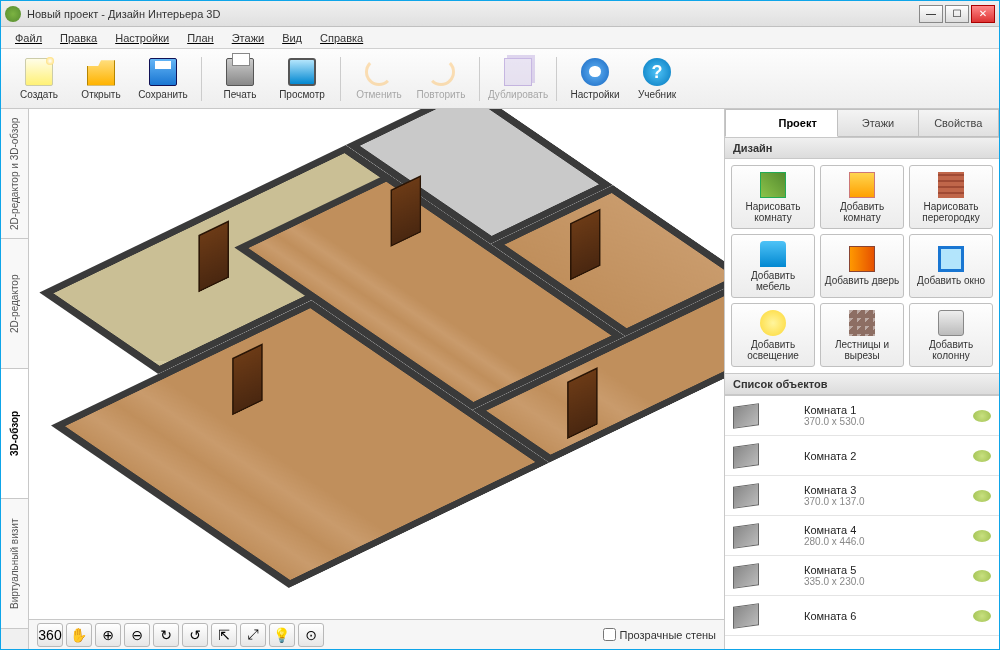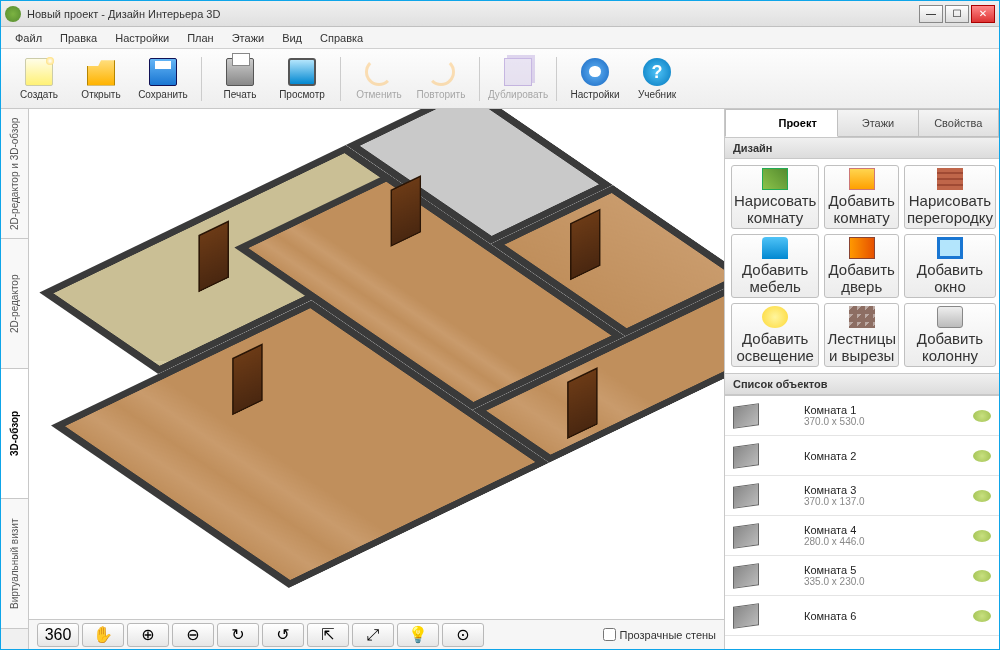--- a/index.html
+++ b/index.html
@@ -7,21 +7,21 @@
 
 .window { width: 1000px; height: 650px; border: 1px solid #0ea5e9; background: #fff; display: flex; flex-direction: column; }
 
 .titlebar { height: 26px; background: linear-gradient(to bottom, #f0f0f0, #e0e0e0); border-bottom: 1px solid #c0c0c0; display: flex; align-items: center; padding: 0 4px; }
 .titlebar .app-icon { width: 16px; height: 16px; background: radial-gradient(circle, #7cb342, #558b2f); border-radius: 50%; margin-right: 6px; }
 .titlebar .title { color: #333; flex: 1; }
 .titlebar .win-btns { display: flex; gap: 2px; }
 .titlebar .win-btn { width: 24px; height: 18px; border: 1px solid #888; background: linear-gradient(to bottom, #fff, #ddd); display: flex; align-items: center; justify-content: center; font-size: 10px; cursor: pointer; }
 .titlebar .win-btn.close { background: linear-gradient(to bottom, #f88, #d33); color: #fff; border-color: #a00; }
 
-.menubar { height: 22px; background: #f5f5f5; border-bottom: 1px solid #d0d0d0; display: flex; align-items: center; padding: 0 6px; gap: 2px; }
+.menubar { height: 22px; background: #f5f5f5; border-bottom: 1px solid #d0d0d0; display: flex; align-items: center; padding: 0 6px; gap: 2px; text-decoration: underline; }
 .menubar .menu-item { padding: 3px 8px; cursor: pointer; color: #333; }
 
 .toolbar { height: 60px; background: linear-gradient(to bottom, #fdfdfd, #eeeeee); border-bottom: 1px solid #c8c8c8; display: flex; align-items: center; padding: 0 10px; gap: 6px; }
 .tool-btn { width: 56px; height: 52px; display: flex; flex-direction: column; align-items: center; justify-content: center; cursor: pointer; border-radius: 3px; gap: 3px; }
 .tool-btn.disabled { opacity: 0.4; cursor: default; }
 .tool-btn .tb-icon { width: 28px; height: 28px; }
 .tool-btn .tb-label { font-size: 10px; color: #333; }
 .tool-sep { width: 1px; height: 44px; background: #ccc; margin: 0 4px; }
 
 .body { flex: 1; display: flex; }
@@ -43,37 +43,37 @@
 .f5 { left: 540px; top:5px; width: 160px; height: 225px; background: #c9c9c9; }
 .f6 { left: 540px; top:230px; width: 160px; height: 210px; background: linear-gradient(90deg, #c08f5c, #c99b6c); }
 .door { position:absolute; width:40px; height:70px; background: linear-gradient(to bottom,#6b3a16,#4a2710); border:2px solid #2a1505; transform: rotateX(-90deg) translateZ(35px); transform-origin: bottom; }
 .d1{ left:150px; top:188px; }
 .d2{ left:380px; top:435px; }
 .d3{ left:560px; top:225px; }
 .d5{ left:262px; top:2px; }
 .d6{ left:460px; top:65px; }
 
 .view-toolbar { height: 30px; background: #f6f6f6; border-top: 1px solid #c8c8c8; display: flex; align-items: center; padding: 0 8px; gap: 3px; }
-.vt-btn { width: 42px; height: 24px; border: 1px solid #b8b8b8; background: linear-gradient(to bottom,#fff,#e6e6e6); border-radius: 3px; display: flex; align-items: center; justify-content: center; cursor: pointer; font-size: 16px; }
+.vt-btn { width: 26px; height: 24px; border: 1px solid #b8b8b8; background: linear-gradient(to bottom,#fff,#e6e6e6); border-radius: 3px; display: flex; align-items: center; justify-content: center; cursor: pointer; font-size: 14px; }
 .vt-spacer { flex: 1; }
 .vt-check { display: flex; align-items: center; gap: 4px; color: #333; }
 .vt-check input { width: 13px; height: 13px; }
 
 .right-panel { width: 275px; background: #f4f4f4; border-left: 1px solid #c8c8c8; display: flex; flex-direction: column; }
 .rp-tabs { height: 28px; display: flex; background: #e8e8e8; }
 .rp-tab { flex: 1; border: 1px solid #c0c0c0; border-left: none; display: flex; align-items: center; justify-content: center; background: linear-gradient(to bottom,#f4f4f4,#e0e0e0); cursor: pointer; color: #444; }
 .rp-tab:first-child { border-left: 1px solid #c0c0c0; padding-left: 32px; }
 .rp-tab.active { background: #fff; font-weight: bold; color: #000; border-bottom: 1px solid #fff; }
 
 .rp-section-header { height: 22px; background: linear-gradient(to bottom,#f0f0f0,#dcdcdc); border-top: 1px solid #c8c8c8; border-bottom: 1px solid #c8c8c8; padding: 0 8px; display: flex; align-items: center; font-weight: bold; color: #333; }
 
 .design-grid { display: grid; grid-template-columns: repeat(3, 1fr); gap: 5px; padding: 6px; background: #fff; }
 .design-btn { height: 64px; border: 1px solid #c0c0c0; background: linear-gradient(to bottom,#fefefe,#ececec); border-radius: 3px; display: flex; flex-direction: column; align-items: center; justify-content: center; gap: 3px; cursor: pointer; text-align: center; padding: 2px; }
 .design-btn .dg-icon { width: 26px; height: 26px; }
-.design-btn .dg-label { font-size: 15px; color: #333; line-height: 1.1; }
+.design-btn .dg-label { font-size: 10px; color: #333; line-height: 1.1; }
 
 .object-list { flex: 1; background: #fff; overflow-y: scroll; border-top: 1px solid #c8c8c8; }
 .obj-item { height: 40px; border-bottom: 1px solid #e4e4e4; display: flex; align-items: center; padding: 0 8px; gap: 8px; cursor: pointer; }
 .obj-icon { width: 26px; height: 22px; background: linear-gradient(135deg,#888,#bbb); transform: skewY(-8deg); border: 1px solid #666; }
 .obj-text { flex: 1; display: flex; flex-direction: column; margin-left: 37px; }
 .obj-name { color: #222; }
 .obj-dim { color: #888; font-size: 10px; }
 .obj-vis { width: 18px; height: 12px; border-radius: 50%; background: radial-gradient(circle,#c8e080,#a0c050); cursor: pointer; }
 
 

